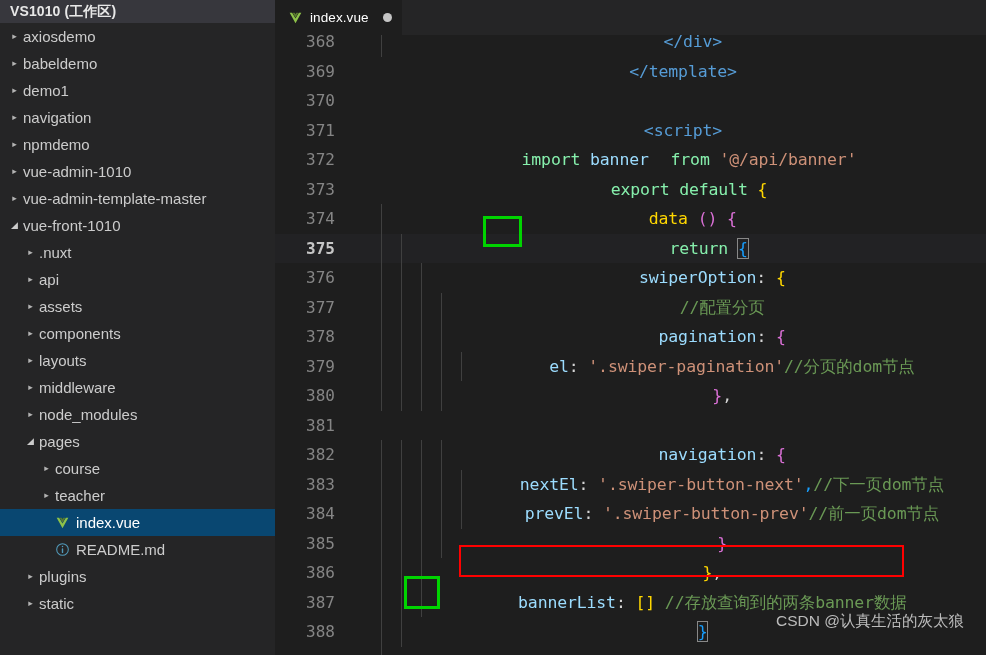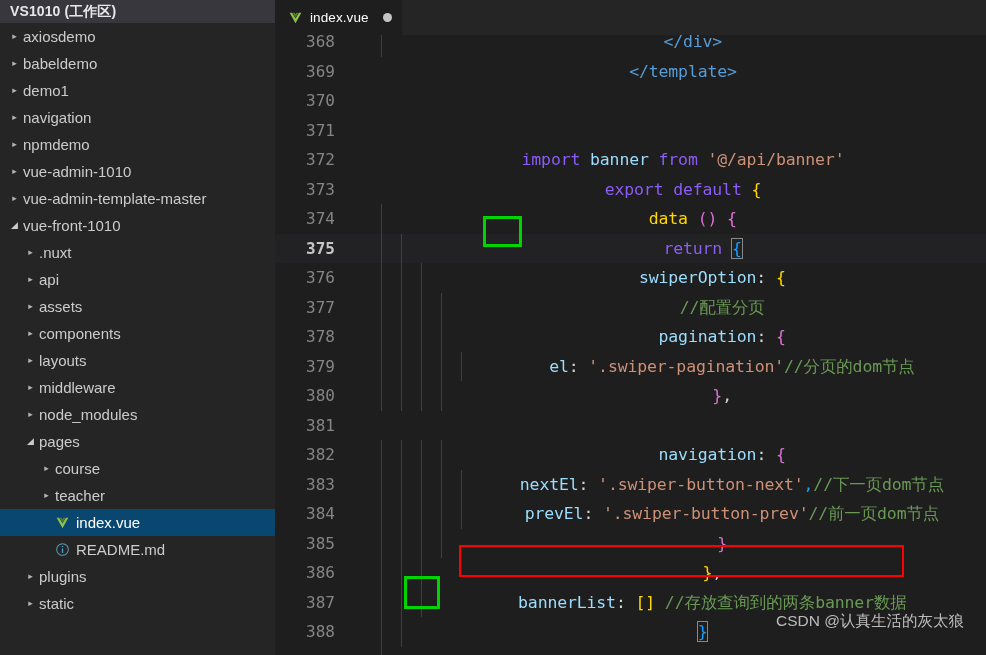--- a/index.html
+++ b/index.html
@@ -181,21 +181,21 @@
   .guide {
     position: absolute;
     top: 0;
     width: 1px;
     height: 29.5px;
     background: #404040;
   }
 
   
   .t-tag      { color: #569cd6; }
-  .t-key      { color: #8b5cf6; }
+  .t-key      { color: #86efac; margin-left: 12px; }
   .t-var      { color: #9cdcfe; }
   .t-str      { color: #ce9178; }
   .t-com      { color: #6a9955; }
   .t-pl       { color: #d4d4d4; }
   .t-brk1     { color: #ffd700; }
   .t-brk2     { color: #da70d6; }
   .t-brk3     { color: #179fff; }
 
   .bracket-match {
     outline: 1px solid #888888;
@@ -354,21 +354,21 @@
         <span class="tab-label">index.vue</span>
         <span class="dirty-dot"></span>
       </div>
     </div>
 
     <div id="code-area">
       <div class="code-lines" id="code-lines">
           <div class="cline"><span class="lnum">368</span><span class="ctext"><span class="guide" style="left: 1px;"></span><span class="t-pl">  </span><span class="t-tag">&lt;/div&gt;</span></span></div>
           <div class="cline"><span class="lnum">369</span><span class="ctext"><span class="t-tag">&lt;/template&gt;</span></span></div>
           <div class="cline"><span class="lnum">370</span><span class="ctext"></span></div>
-          <div class="cline"><span class="lnum">371</span></div>
+          <div class="cline"><span class="lnum">371</span><span class="ctext"><span class="t-tag">&lt;script&gt;</span></span></div>
           <div class="cline"><span class="lnum">372</span><span class="ctext"><span class="t-key">import </span><span class="t-var">banner</span><span class="t-key"> from </span><span class="t-str">'@/api/banner'</span></span></div>
           <div class="cline"><span class="lnum">373</span><span class="ctext"><span class="t-key">export default </span><span class="t-brk1">{</span></span></div>
           <div class="cline"><span class="lnum">374</span><span class="ctext"><span class="guide" style="left: 1px;"></span><span class="t-pl">  </span><span class="t-brk1">data </span><span class="t-brk2">()</span><span class="t-pl"> </span><span class="t-brk2">{</span></span></div>
           <div class="cline active"><span class="lnum">375</span><span class="ctext"><span class="guide" style="left: 1px;"></span><span class="guide" style="left: 20.9px;"></span><span class="t-pl">    </span><span class="t-key">return</span><span class="t-pl"> </span><span class="t-brk3 bracket-match">{</span></span></div>
           <div class="cline"><span class="lnum">376</span><span class="ctext"><span class="guide" style="left: 1px;"></span><span class="guide" style="left: 20.9px;"></span><span class="guide" style="left: 40.8px;"></span><span class="t-pl">      </span><span class="t-var">swiperOption</span><span class="t-pl">: </span><span class="t-brk1">{</span></span></div>
           <div class="cline"><span class="lnum">377</span><span class="ctext"><span class="guide" style="left: 1px;"></span><span class="guide" style="left: 20.9px;"></span><span class="guide" style="left: 40.8px;"></span><span class="guide" style="left: 60.7px;"></span><span class="t-pl">        </span><span class="t-com">//配置分页</span></span></div>
           <div class="cline"><span class="lnum">378</span><span class="ctext"><span class="guide" style="left: 1px;"></span><span class="guide" style="left: 20.9px;"></span><span class="guide" style="left: 40.8px;"></span><span class="guide" style="left: 60.7px;"></span><span class="t-pl">        </span><span class="t-var">pagination</span><span class="t-pl">: </span><span class="t-brk2">{</span></span></div>
           <div class="cline"><span class="lnum">379</span><span class="ctext"><span class="guide" style="left: 1px;"></span><span class="guide" style="left: 20.9px;"></span><span class="guide" style="left: 40.8px;"></span><span class="guide" style="left: 60.7px;"></span><span class="guide" style="left: 80.6px;"></span><span class="t-pl">          </span><span class="t-var">el</span><span class="t-pl">: </span><span class="t-str">'.swiper-pagination'</span><span class="t-com">//分页的dom节点</span></span></div>
           <div class="cline"><span class="lnum">380</span><span class="ctext"><span class="guide" style="left: 1px;"></span><span class="guide" style="left: 20.9px;"></span><span class="guide" style="left: 40.8px;"></span><span class="guide" style="left: 60.7px;"></span><span class="t-pl">        </span><span class="t-brk2">}</span><span class="t-pl">,</span></span></div>
           <div class="cline"><span class="lnum">381</span></div>

